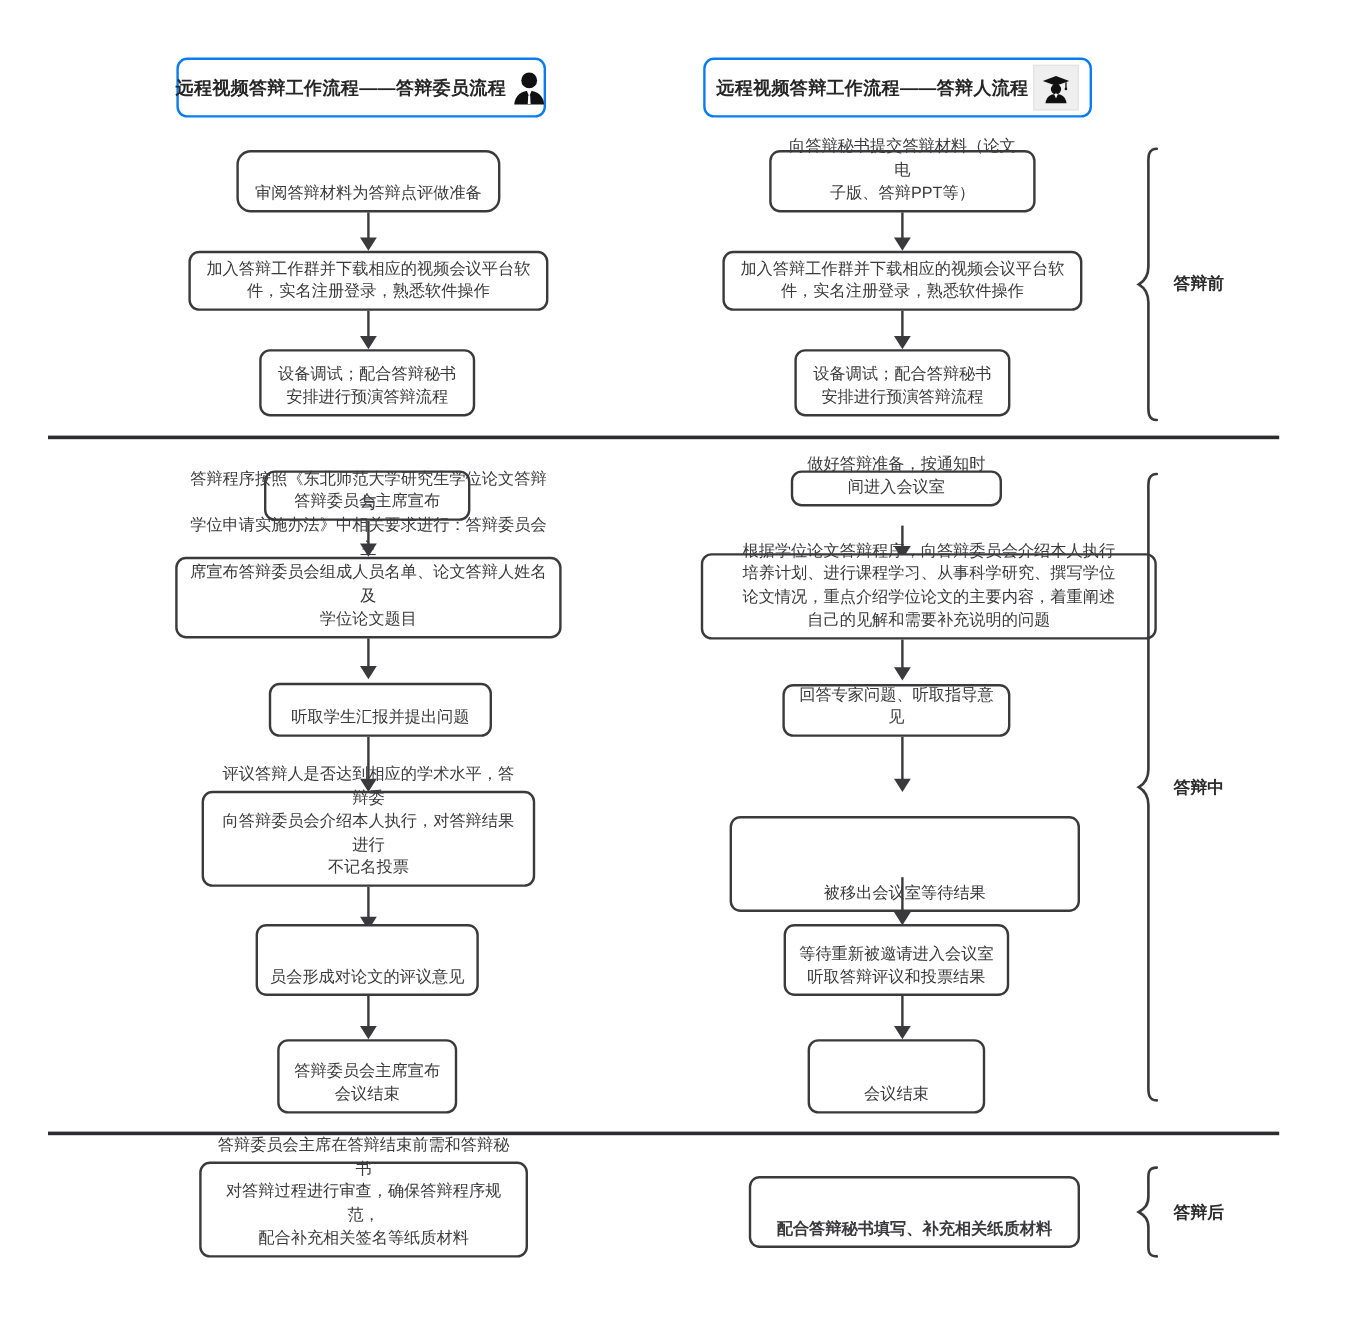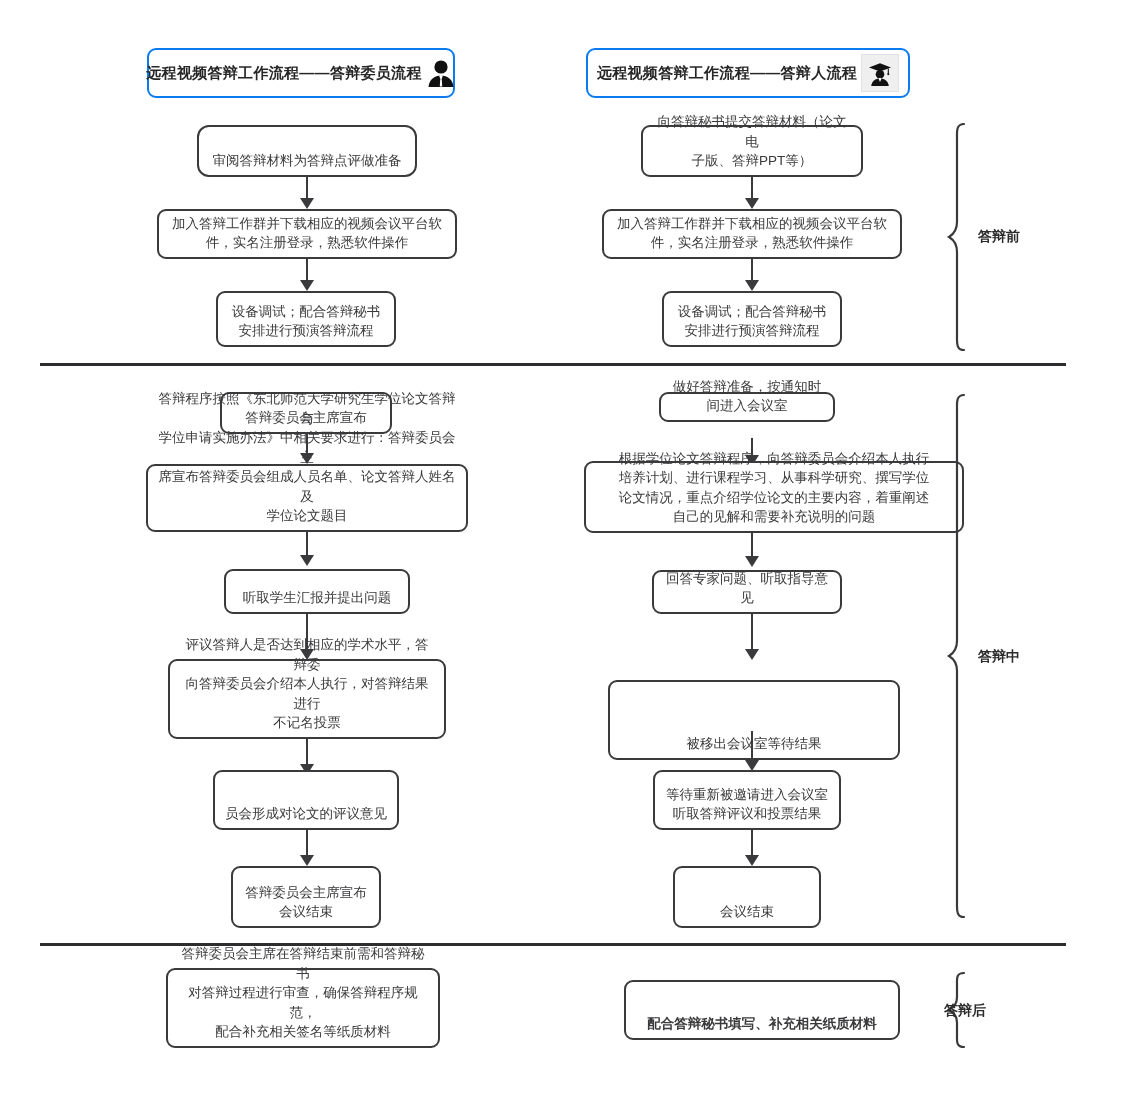--- a/index.html
+++ b/index.html
@@ -313,15 +313,15 @@
       <path d="M18 2 C10 2 11 10 11 16 L11 248 C11 256 8 260 3 263 C8 266 11 270 11 278 L11 510 C11 516 10 524 18 524" fill="none" stroke="#3a3a3c" stroke-width="2.2" stroke-linecap="round"></path>
     </svg>
   </div>
   <div class="stage-label" style="left:978px; top:648px;">答辩中</div>
 
   <div class="brace" style="left:946px; top:971px; width:26px; height:78px;">
     <svg width="26" height="78" viewBox="0 0 26 78" aria-hidden="true">
       <path d="M18 2 C10 2 11 8 11 13 L11 26 C11 33 8 36 3 39 C8 42 11 45 11 52 L11 65 C11 70 10 76 18 76" fill="none" stroke="#3a3a3c" stroke-width="2.2" stroke-linecap="round"></path>
     </svg>
   </div>
-  <div class="stage-label" style="left:944px; top:1002px;font-family:Liberation Serif, serif;">答辩后</div>
+  <div class="stage-label" style="left:978px; top:1002px;font-family:Liberation Serif, serif;">答辩后</div>
 
 </div>
 
 </body></html>

